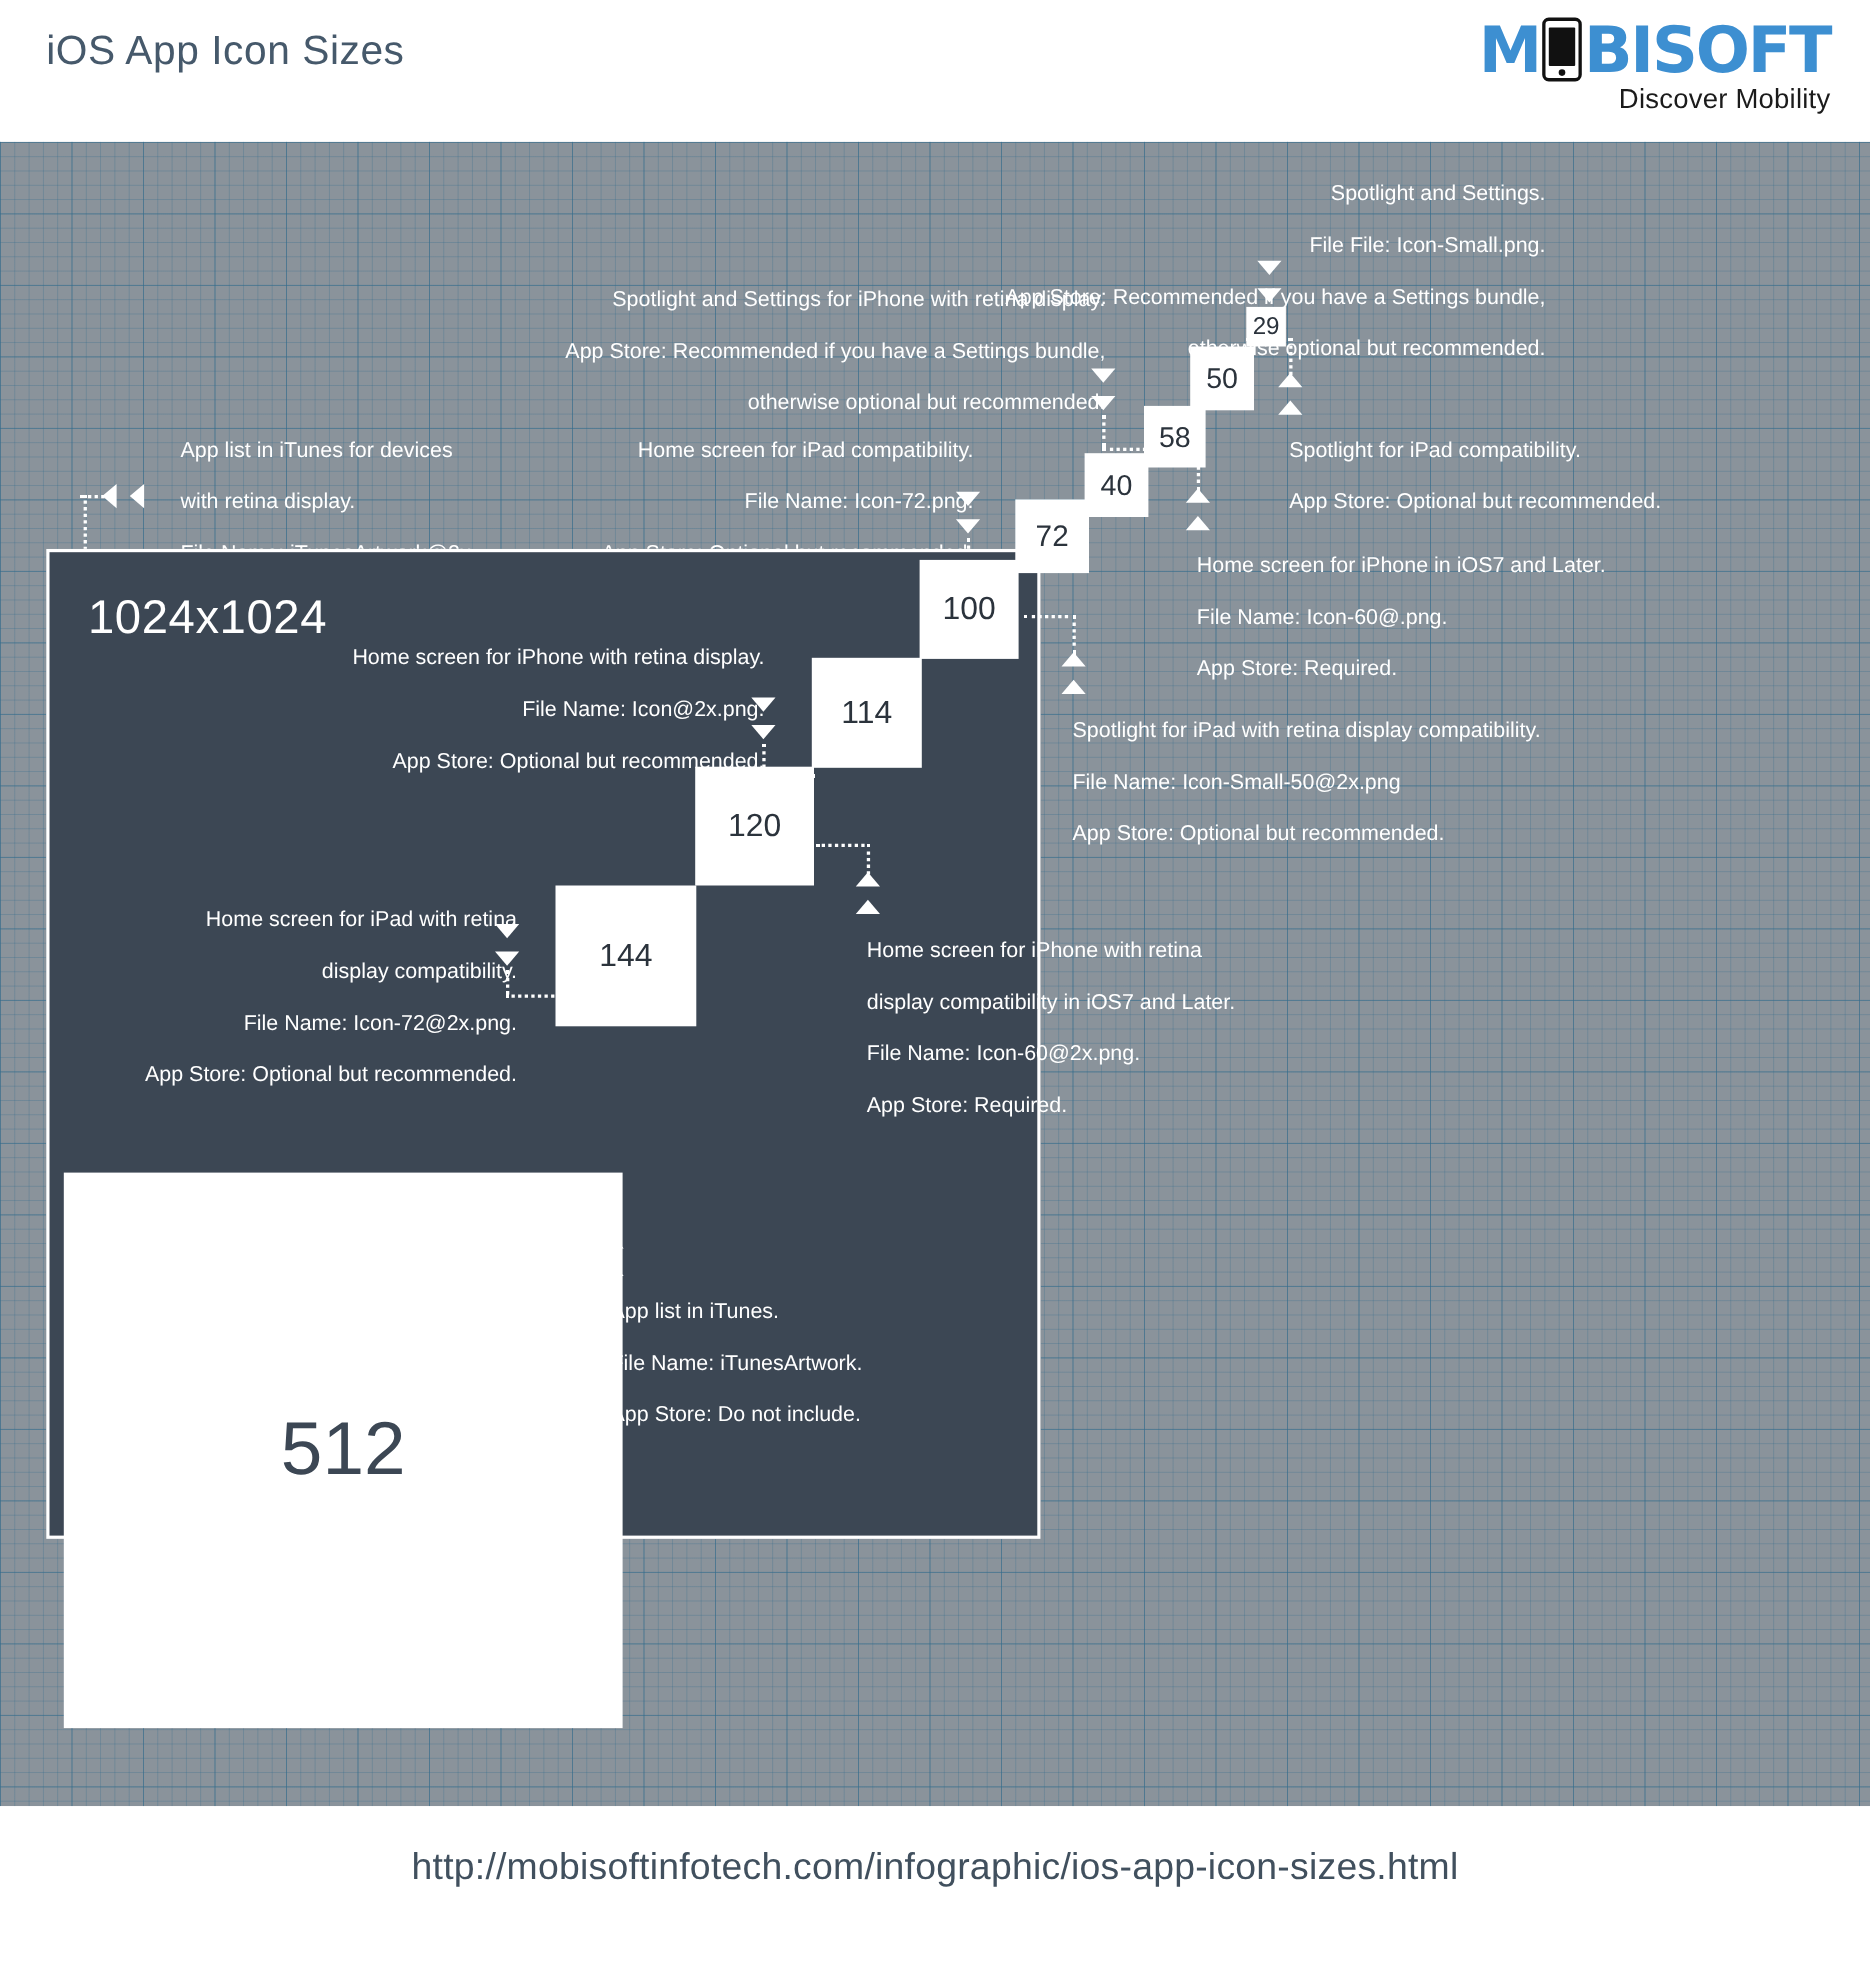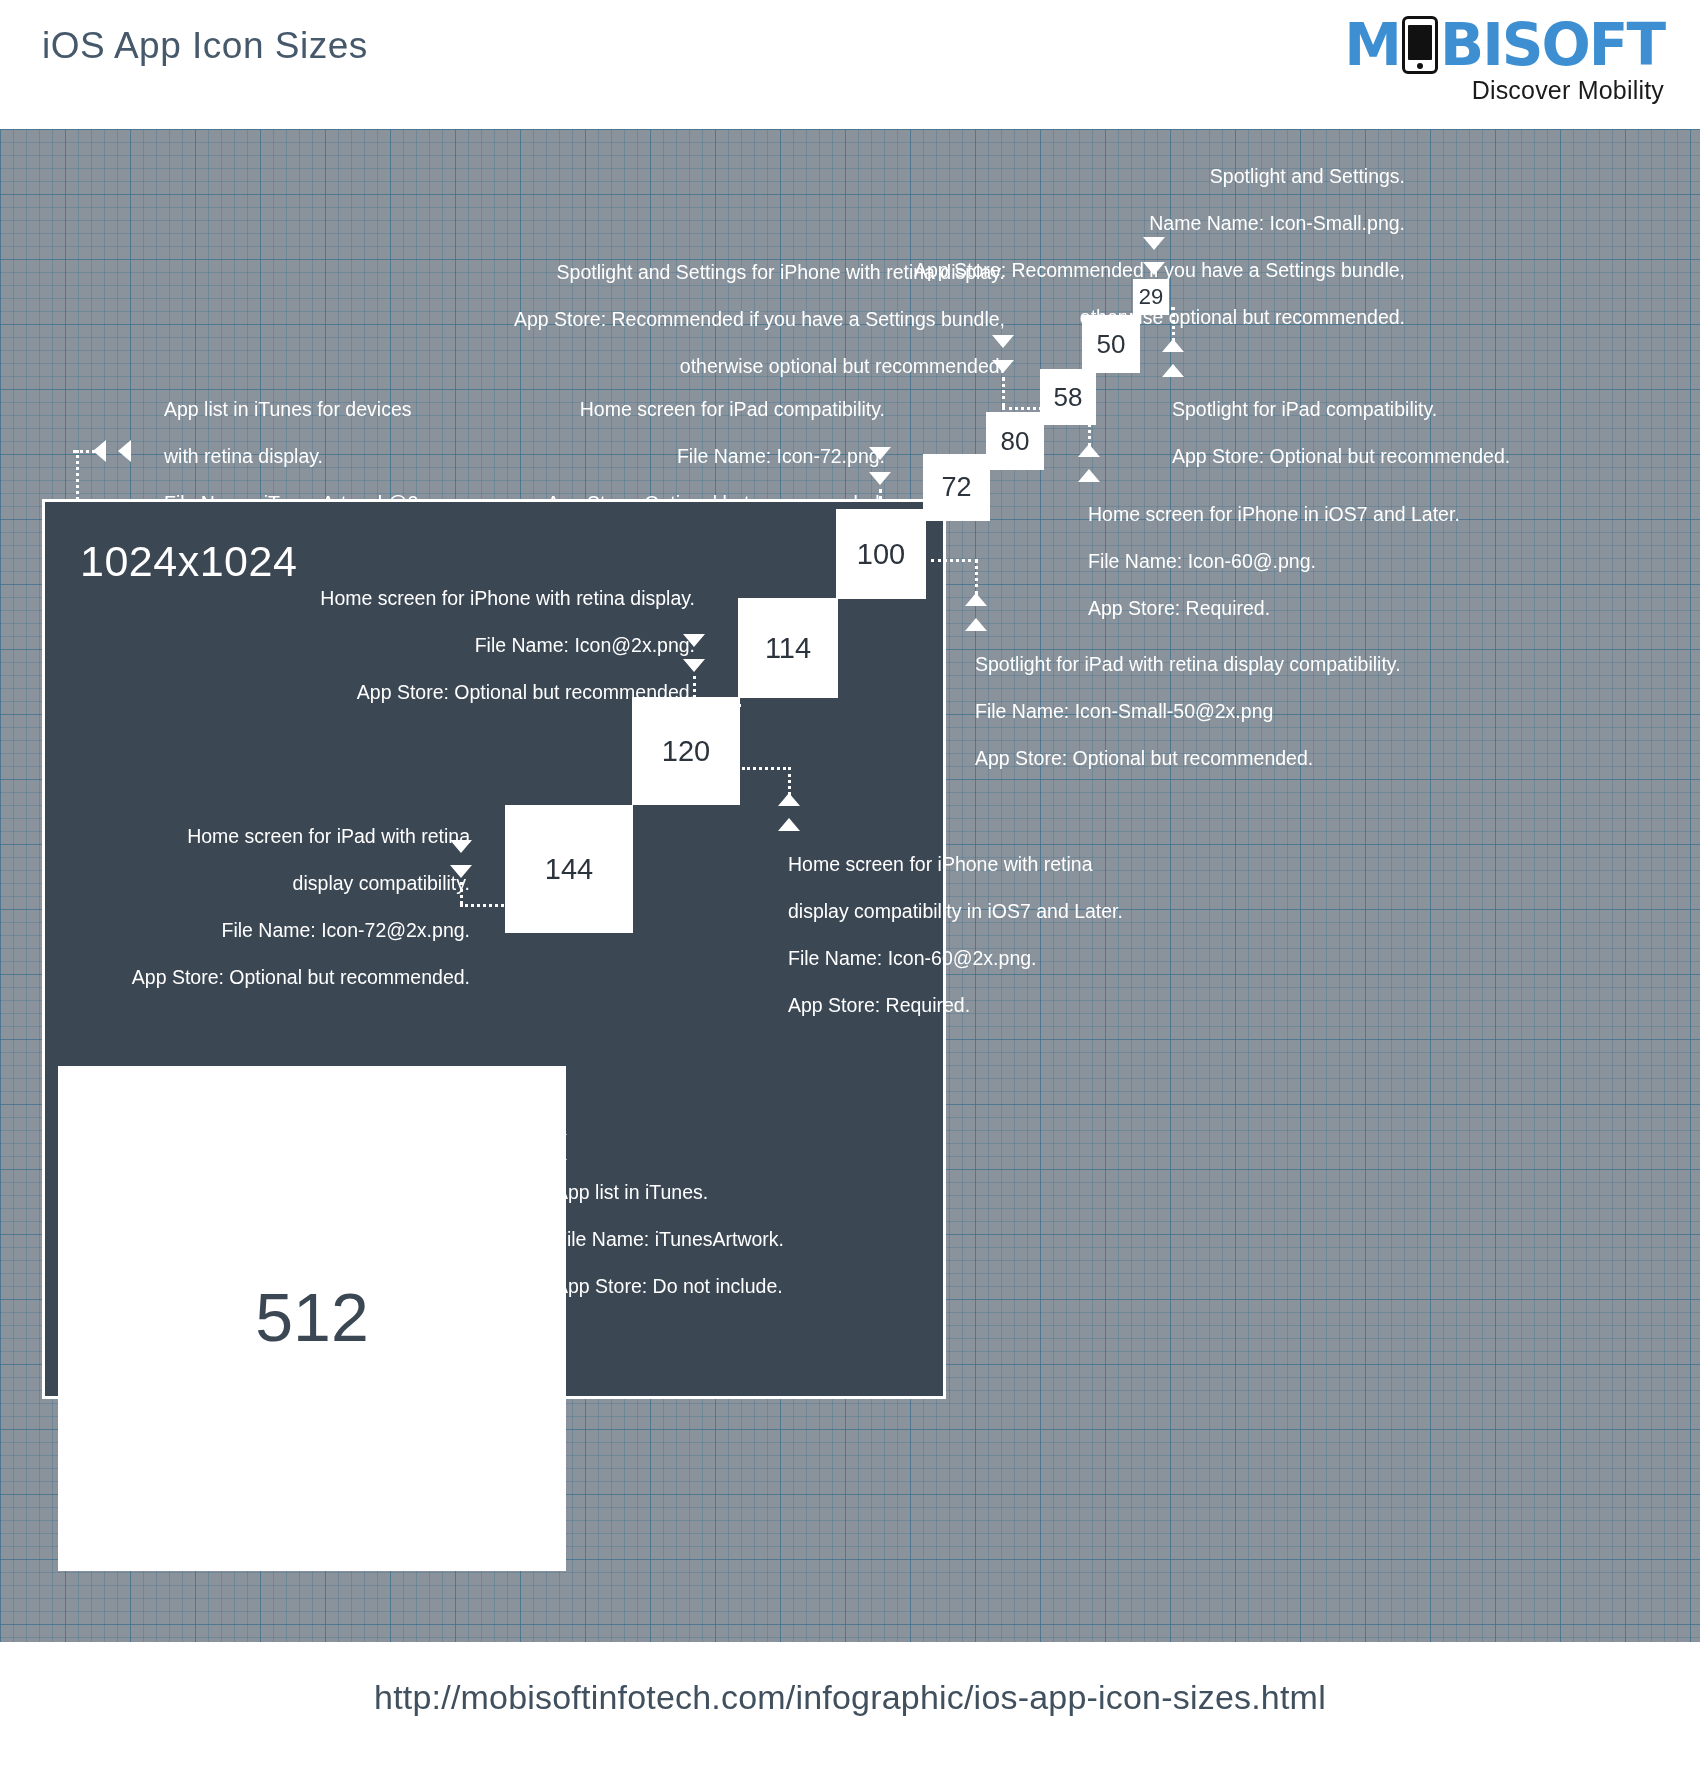--- a/index.html
+++ b/index.html
@@ -152,21 +152,21 @@
       <span class="logo-rest">BISOFT</span>
     </div>
     <div id="logo-tag">Discover Mobility</div>
   </div>
 </div>
 
 <div id="canvas">
 
   <div class="tb r" style="left:760px;top:12px;width:645px;">
     <div>Spotlight and Settings.</div>
-    <div>Name Name: Icon-Small.png.</div>
+    <div>File File: Icon-Small.png.</div>
     <div>App Store: Recommended if you have a Settings bundle,</div>
     <div>otherwise optional but recommended.</div>
   </div>
 
   <div class="chev down" style="left:1143px;top:108px;"></div>
   <div class="chev down" style="left:1143px;top:133px;"></div>
   <div class="lv" style="left:1153px;top:150px;height:18px;"></div>
 
   <div class="tb r" style="left:400px;top:108px;width:605px;">
     <div>Spotlight and Settings for iPhone with retina display.</div>
@@ -228,21 +228,21 @@
   <div class="sq" style="left:1133px;top:150px;width:36px;height:36px;font-size:22px;">
     <span>29</span>
   </div>
   <div class="sq" style="left:1082px;top:186px;width:58px;height:58px;font-size:26px;">
     <span>50</span>
   </div>
   <div class="sq" style="left:1040px;top:240px;width:56px;height:56px;font-size:26px;">
     <span>58</span>
   </div>
   <div class="sq" style="left:986px;top:283px;width:58px;height:58px;font-size:26px;">
-    <span>80</span>
+    <span>40</span>
   </div>
   <div class="sq" style="left:923px;top:325px;width:67px;height:67px;font-size:27px;">
     <span>72</span>
   </div>
   <div class="sq" style="left:836px;top:380px;width:90px;height:90px;font-size:29px;">
     <span>100</span>
   </div>
   <div class="sq" style="left:738px;top:469px;width:100px;height:100px;font-size:29px;">
     <span>114</span>
   </div>

